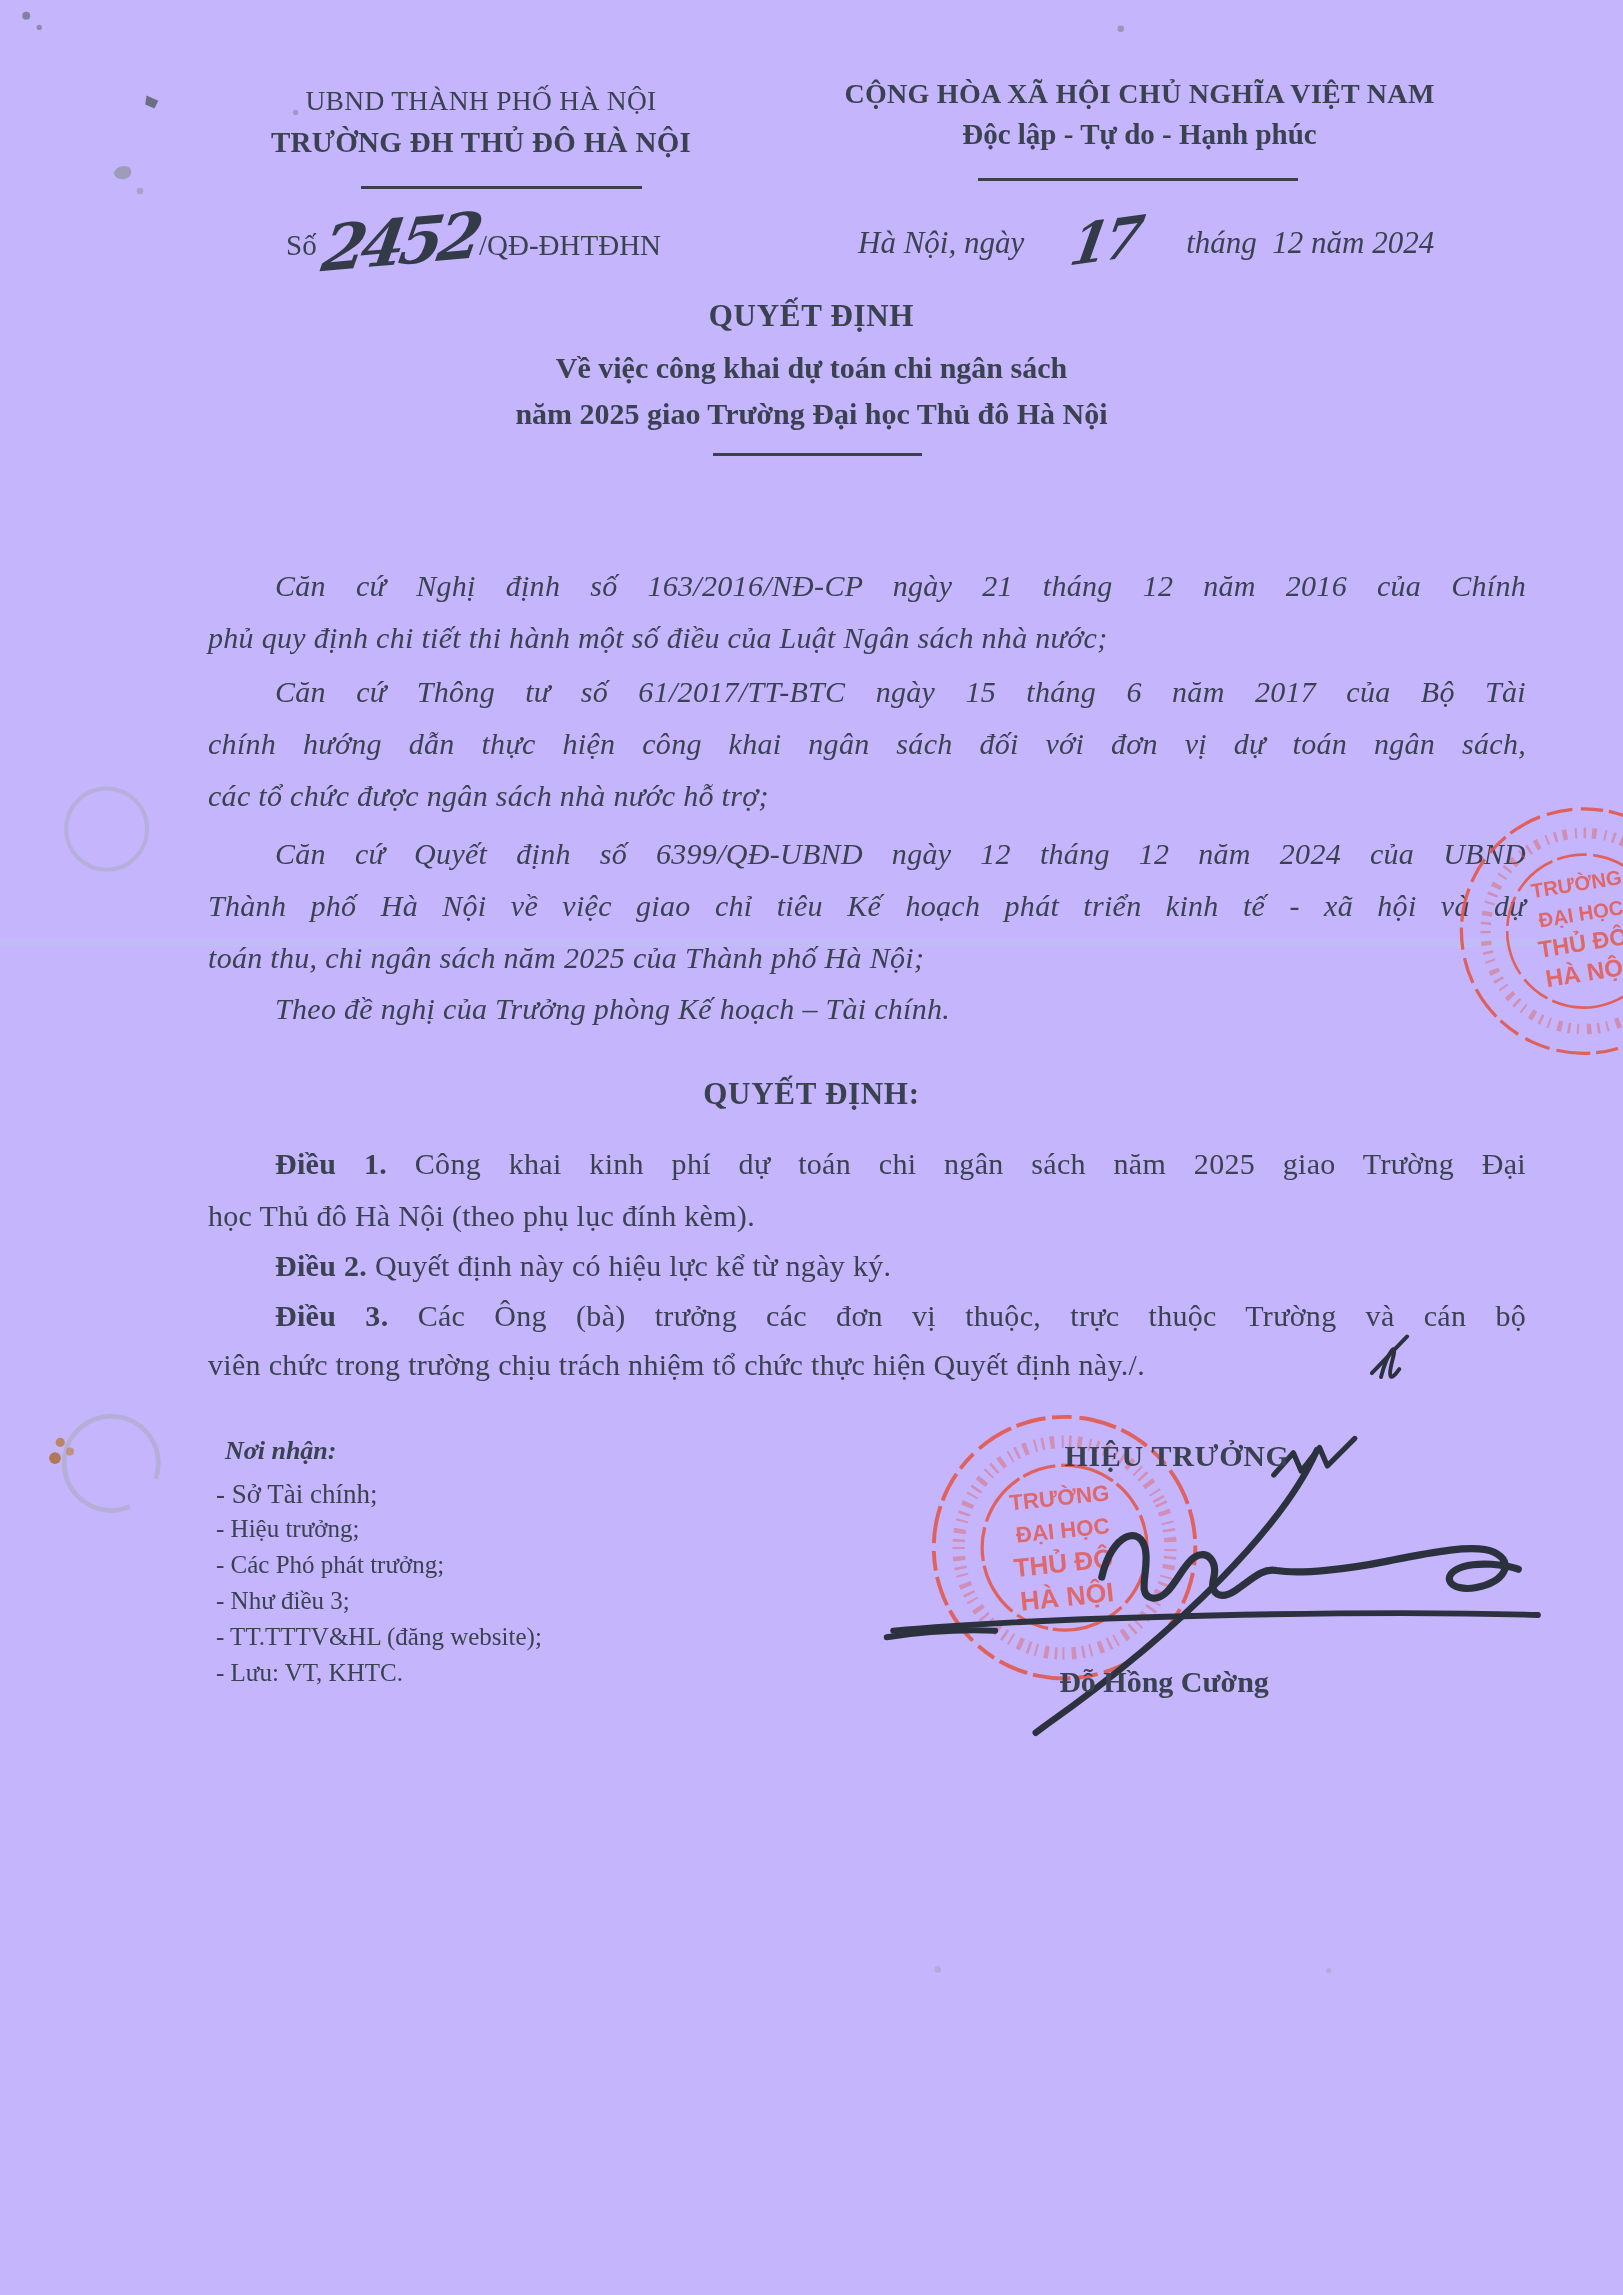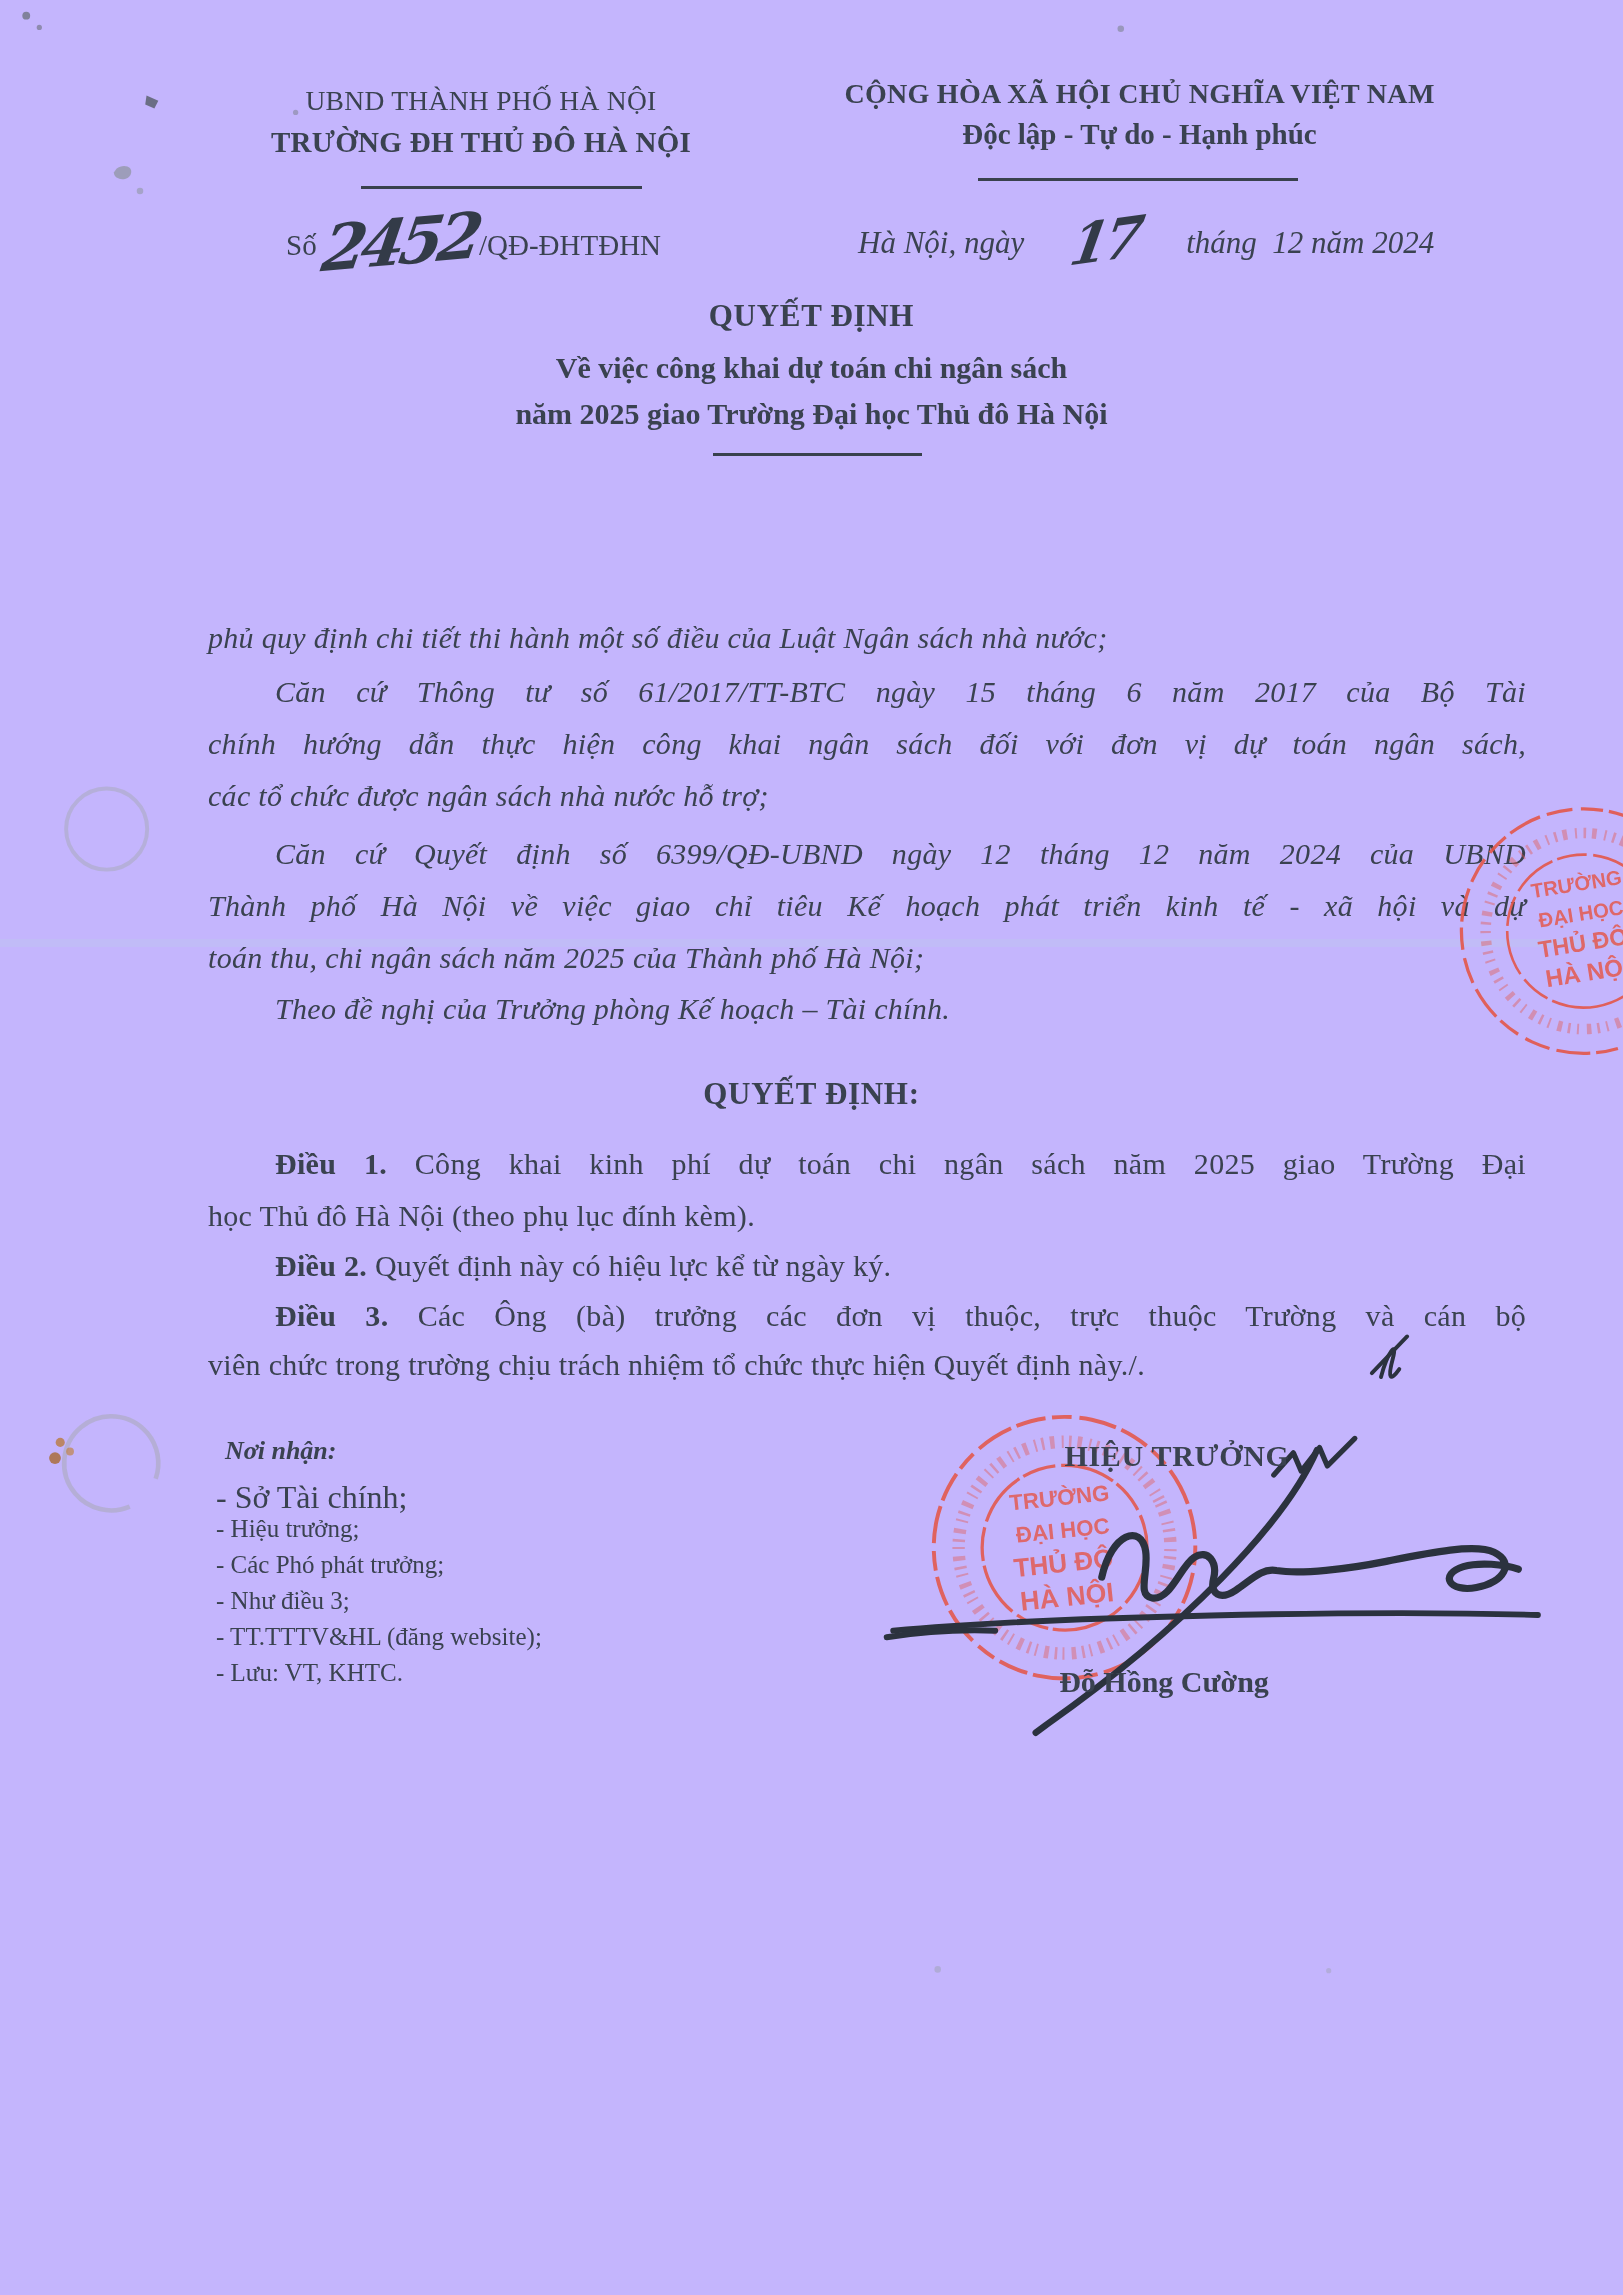--- a/index.html
+++ b/index.html
@@ -55,20 +55,21 @@
     <span class="i" style="font-size:31px;white-space:pre;">tháng  12 năm 2024</span>
   </div>
 
   <div class="abs c" style="left:0;top:298px;width:1623px;">
     <div class="b" style="font-size:31px;letter-spacing:0.7px;">QUYẾT ĐỊNH</div>
     <div class="b" style="font-size:30px;margin-top:17px;">Về việc công khai dự toán chi ngân sách</div>
     <div class="b" style="font-size:30px;margin-top:11.8px;">năm 2025 giao Trường Đại học Thủ đô Hà Nội</div>
   </div>
   <div class="rule" style="left:713px;top:453px;width:209px;height:3.3px;"></div>
 
+  <div class="abs body-line i jl" style="left:275px;right:97px;top:568px;">Căn cứ Nghị định số 163/2016/NĐ-CP ngày 21 tháng 12 năm 2016 của Chính</div>
   <div class="abs body-line i nw" style="left:208px;top:620px;">phủ quy định chi tiết thi hành một số điều của Luật Ngân sách nhà nước;</div>
 
   <div class="abs body-line i jl" style="left:275px;right:97px;top:674px;">Căn cứ Thông tư số 61/2017/TT-BTC ngày 15 tháng 6 năm 2017 của Bộ Tài</div>
   <div class="abs body-line i jl" style="left:208px;right:97px;top:726px;">chính hướng dẫn thực hiện công khai ngân sách đối với đơn vị dự toán ngân sách,</div>
   <div class="abs body-line i nw" style="left:208px;top:778px;">các tổ chức được ngân sách nhà nước hỗ trợ;</div>
 
   <div class="abs body-line i jl" style="left:275px;right:97px;top:836px;">Căn cứ Quyết định số 6399/QĐ-UBND ngày 12 tháng 12 năm 2024 của UBND</div>
   <div class="abs body-line i jl" style="left:208px;right:97px;top:888px;">Thành phố Hà Nội về việc giao chỉ tiêu Kế hoạch phát triển kinh tế - xã hội và dự</div>
   <div class="abs body-line i nw" style="left:208px;top:940px;">toán thu, chi ngân sách năm 2025 của Thành phố Hà Nội;</div>
 
@@ -84,21 +85,21 @@
   <div class="abs body-line nw" style="left:275px;top:1248px;">
     <span class="b">Điều 2.</span><span> Quyết định này có hiệu lực kể từ ngày ký.</span>
   </div>
 
   <div class="abs body-line jl" style="left:275px;right:97px;top:1298px;">
     <span class="b">Điều 3.</span><span> Các Ông (bà) trưởng các đơn vị thuộc, trực thuộc Trường và cán bộ</span>
   </div>
   <div class="abs body-line nw" style="left:208px;top:1347px;">viên chức trong trường chịu trách nhiệm tổ chức thực hiện Quyết định này./.</div>
 
   <div class="abs b i" style="left:225px;top:1436px;font-size:26px;">Nơi nhận:</div>
-  <div class="abs nw" style="left:216px;top:1479px;font-size:32px;">- Sở Tài chính;</div>
+  <div class="abs nw" style="left:216px;top:1479px;font-size:27px;">- Sở Tài chính;</div>
   <div class="abs nw" style="left:216px;top:1515px;font-size:25px;">- Hiệu trưởng;</div>
   <div class="abs nw" style="left:216px;top:1551px;font-size:25px;">- Các Phó phát trưởng;</div>
   <div class="abs nw" style="left:216px;top:1587px;font-size:25px;">- Như điều 3;</div>
   <div class="abs nw" style="left:216px;top:1623px;font-size:25px;">- TT.TTTV&amp;HL (đăng website);</div>
   <div class="abs nw" style="left:216px;top:1659px;font-size:25px;">- Lưu: VT, KHTC.</div>
 
   <svg class="abs" style="left:0;top:0;" width="1623" height="2295" viewBox="0 0 2482 3510">
 
     <g opacity=".9">
       <circle cx="2422" cy="1424" r="187" fill="none" stroke="#e4574a" stroke-width="5" stroke-dasharray="34 9 52 11 40 13" transform="rotate(25 2422 1424)"></circle>

